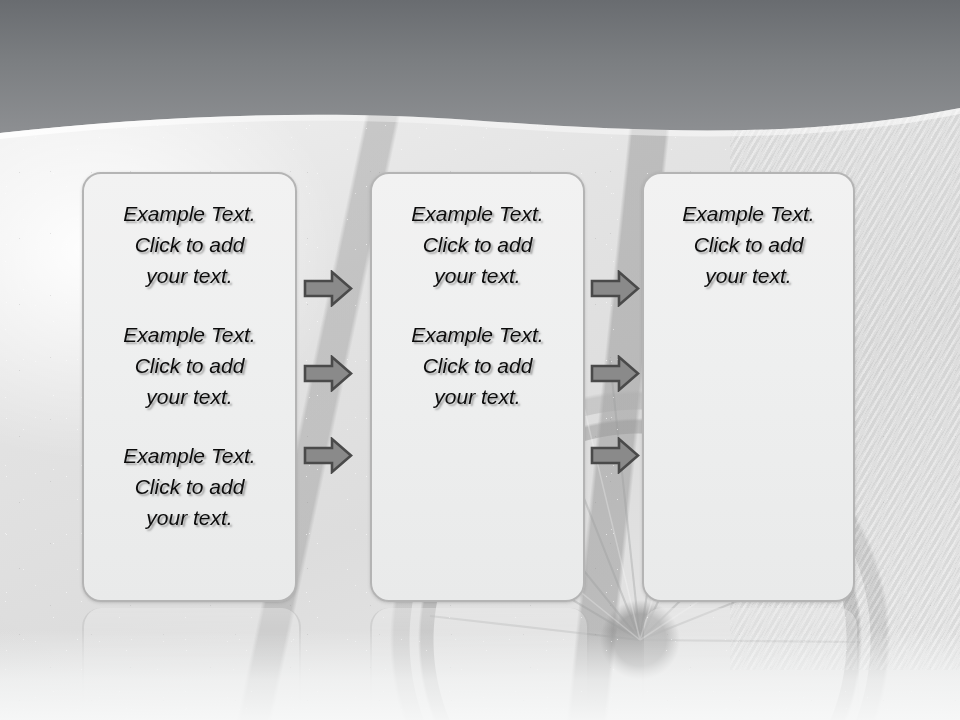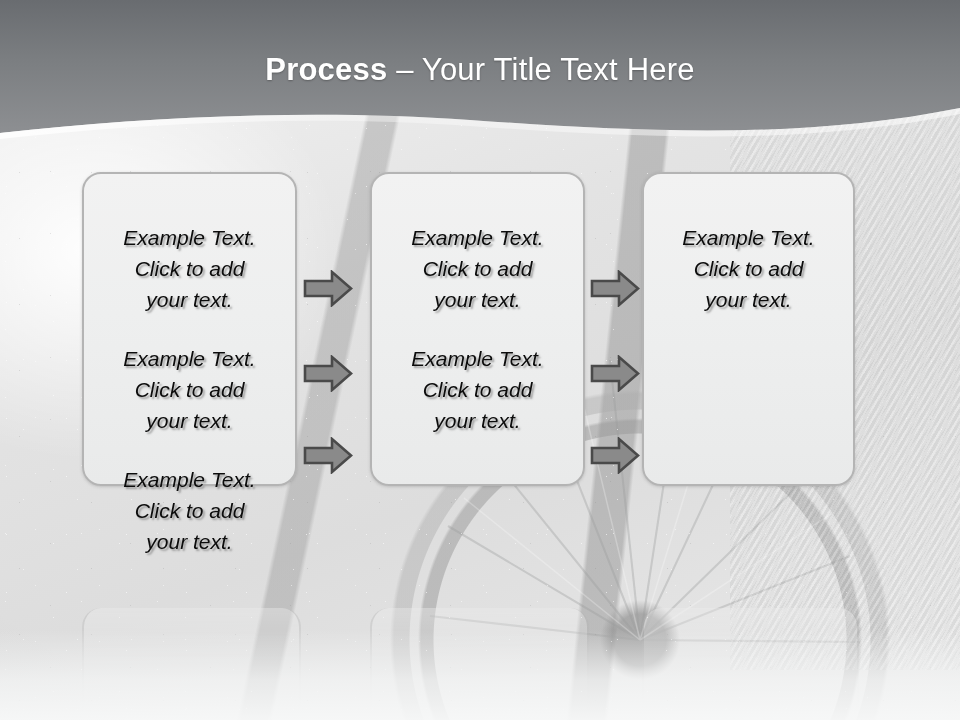--- a/index.html
+++ b/index.html
@@ -82,30 +82,30 @@
     text-shadow:0 1px 2px rgba(0,0,0,.28);
     white-space:nowrap;
     z-index:3;
   }
   .header-title .t-bold{font-weight:bold;}
   .header-title .t-rest{font-weight:normal;}
 
   
   .pbox{
     position:absolute;
-    top:172px;height:314px;
+    top:172px;height:430px;
     border:2px solid #b4b4b4;
     border-radius:19px;
     background:linear-gradient(180deg,#f2f2f2 0%,#eeefef 45%,#e9eaea 100%);
     box-shadow:0 1px 3px rgba(90,90,90,.25);
     z-index:4;
     display:flex;
     flex-direction:column;
     align-items:center;
-    padding-top:48px;
+    padding-top:24px;
     box-sizing:border-box;
   }
   #box-1{left:82px;width:215px;}
   #box-2{left:370px;width:215px;}
   #box-3{left:642px;width:213px;}
 
   .pbox-para{
     width:178px;
     text-align:center;
     font-style:italic;
@@ -193,23 +193,20 @@
         <stop offset="0%" stop-color="#ffffff" stop-opacity=".85"></stop>
         <stop offset="35%" stop-color="#ffffff" stop-opacity=".35"></stop>
         <stop offset="100%" stop-color="#ffffff" stop-opacity=".55"></stop>
       </linearGradient>
     </defs>
     <path d="M0,0 H960 V108 C800,140 640,132 470,120 C320,109 150,116 0,133 Z" fill="url(#hdrGrad)"></path>
     <path d="M0,133 C150,116 320,109 470,120 C640,132 800,140 960,108 L960,114
              C800,146 640,138 470,126 C320,115 150,122 0,139 Z" fill="url(#hdrEdge)"></path>
   </svg>
 
-  <div class="header-title">
-    <span class="t-bold">Process</span><span class="t-rest"> – Your Title Text Here</span>
-  </div>
 
   <div class="pbox" id="box-1">
     <div class="pbox-para">Example Text.
 Click  to add
 your text.</div>
     <div class="pbox-para">Example Text.
 Click  to add
 your text.</div>
     <div class="pbox-para">Example Text.
 Click  to add

